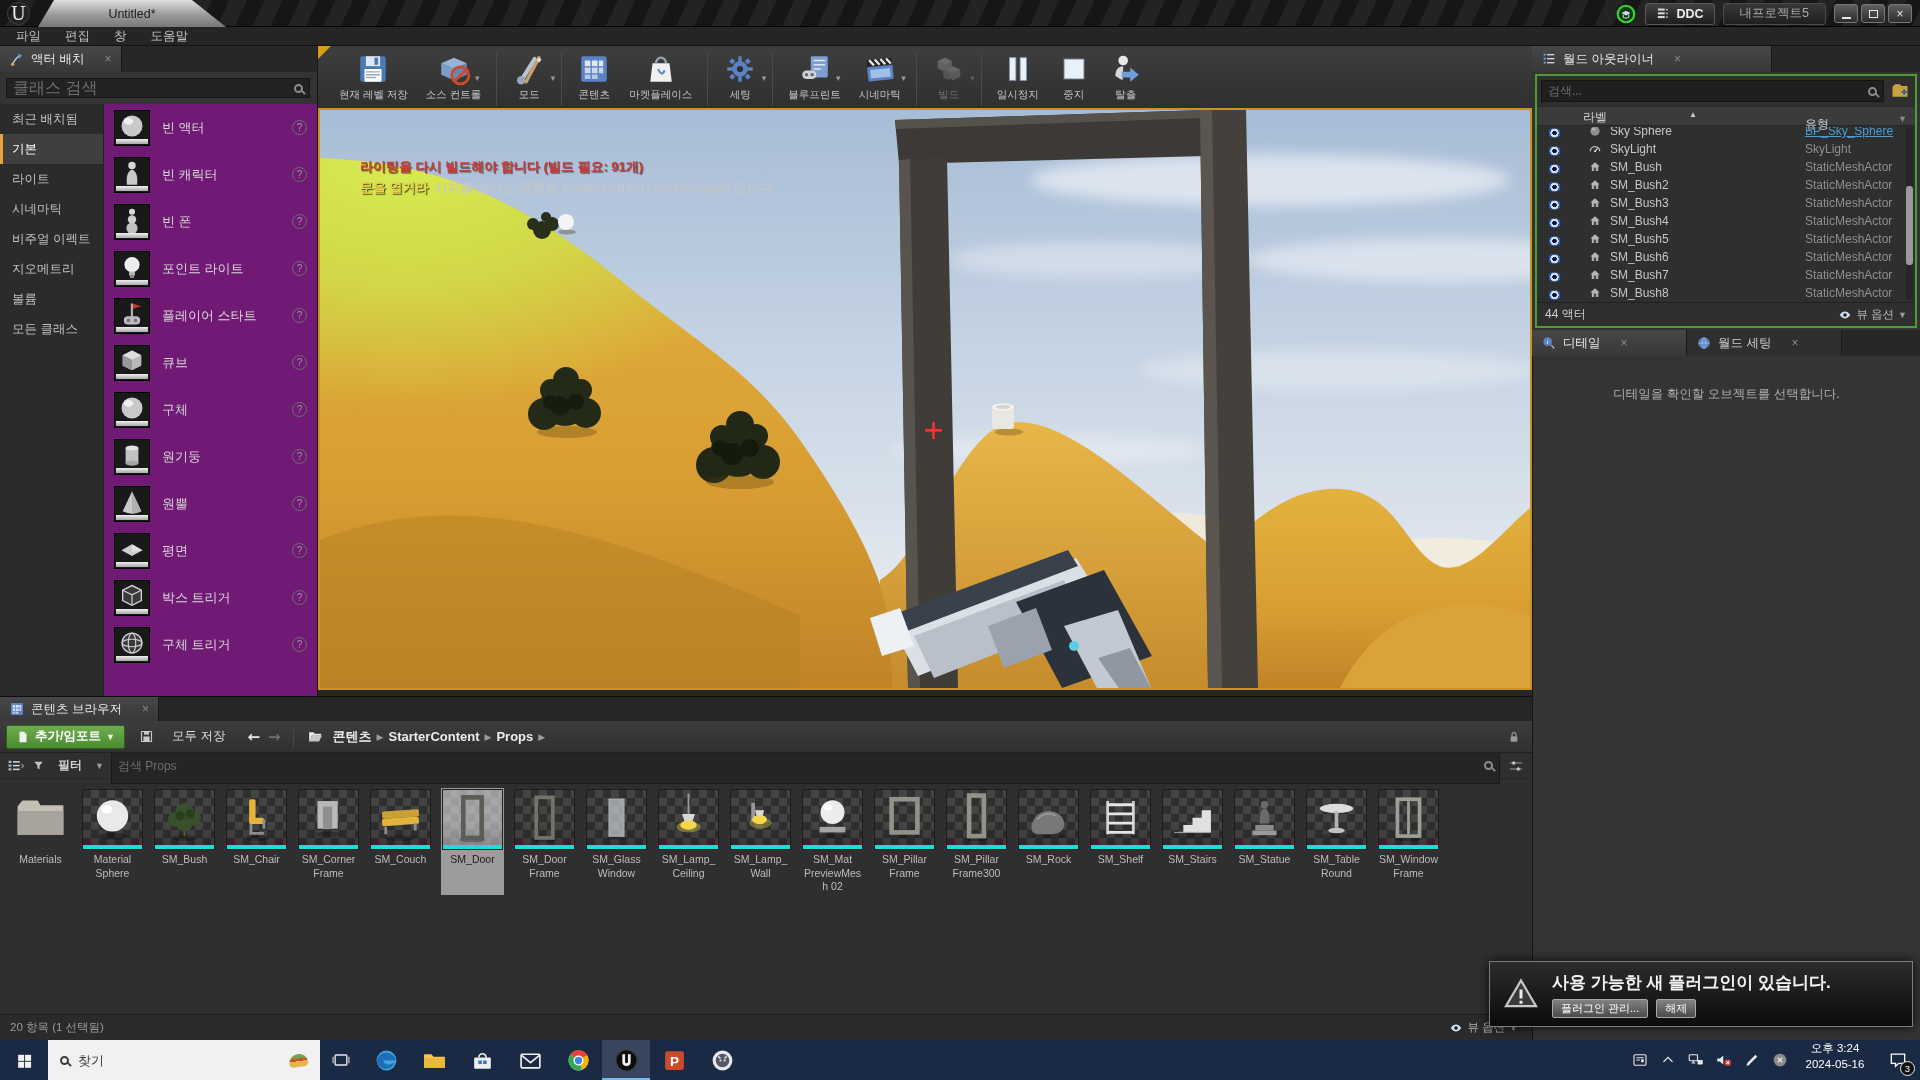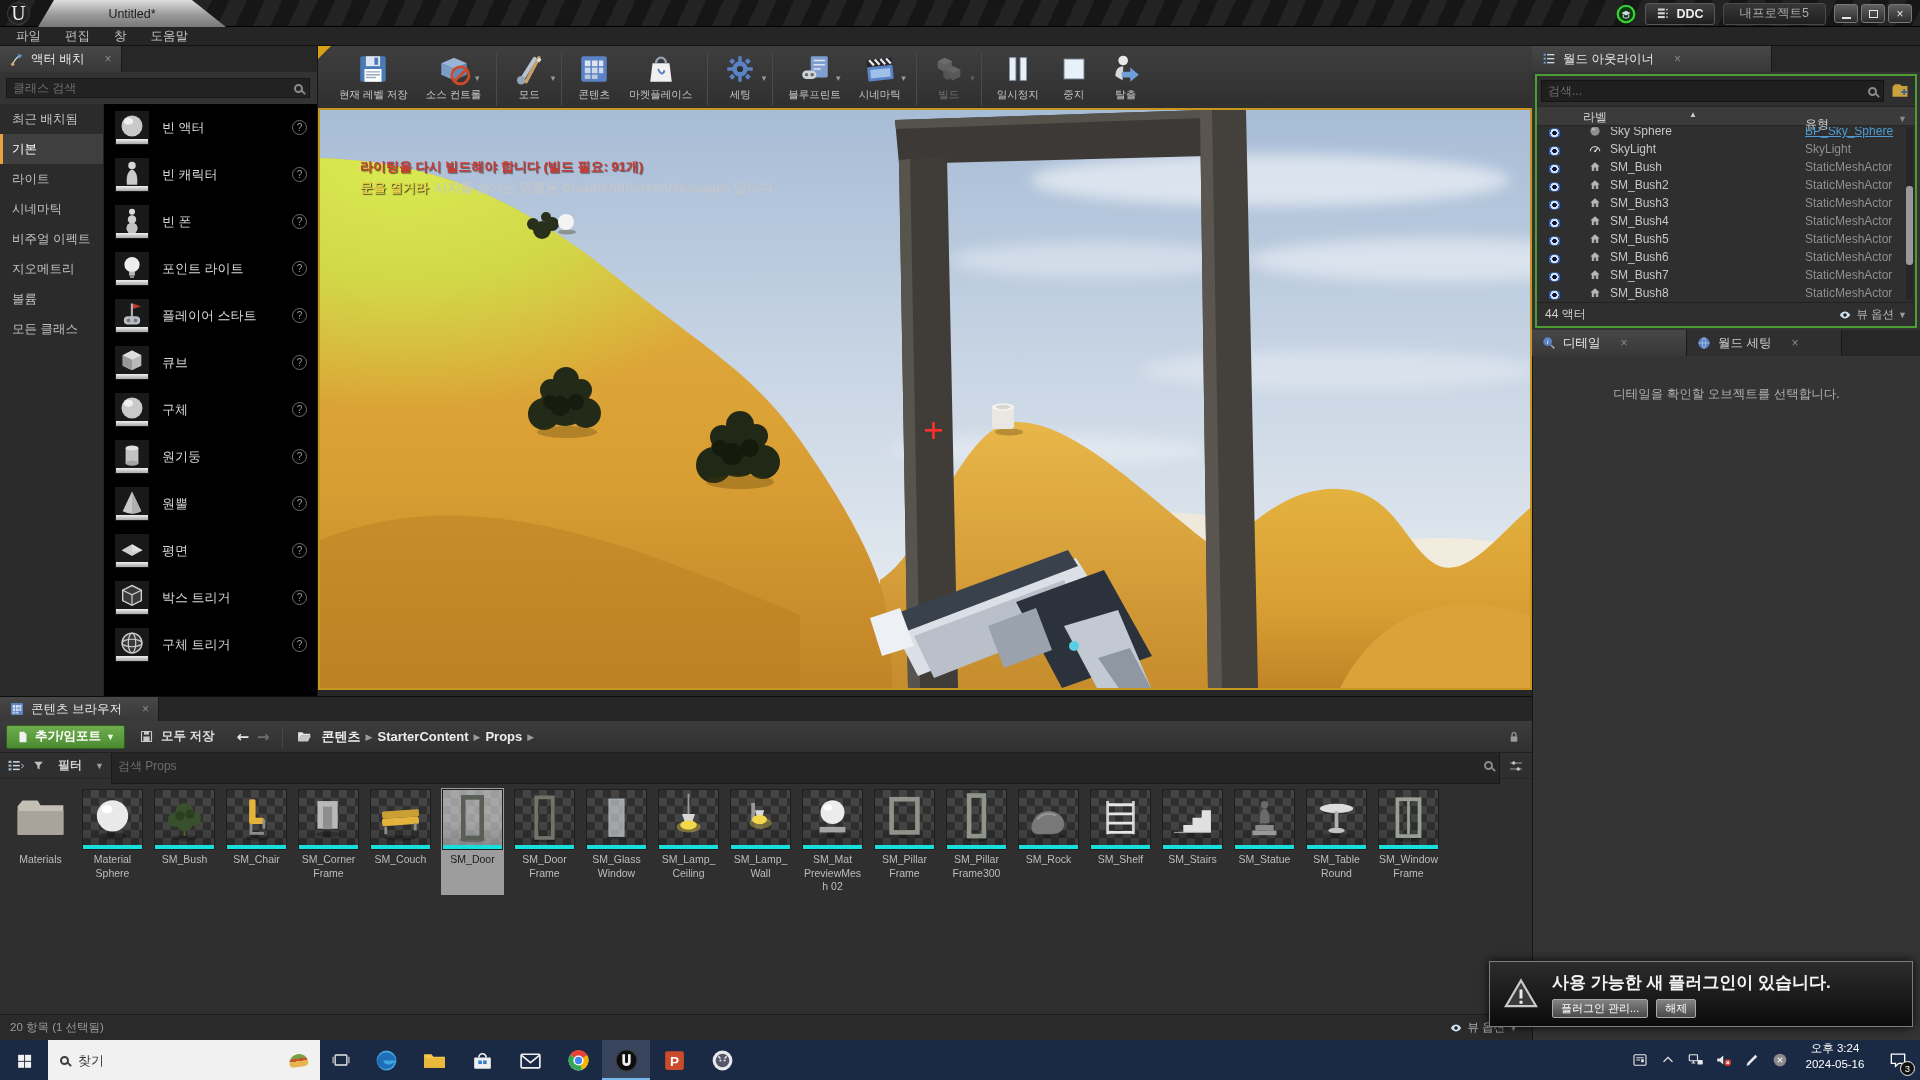--- a/index.html
+++ b/index.html
@@ -27,27 +27,27 @@
   .menubar{position:absolute;left:0;top:27px;width:100%;height:19px;background:#252525;border-bottom:1px solid #121212;display:flex;align-items:center;padding-left:4px;font-size:12.5px;color:#c2c2c2}
   .mitem{padding:0 12px}
 
   
   .place{position:absolute;left:0;top:46px;width:318px;height:650px;background:#333;border-right:1px solid #161616}
   .ptabs{height:26px;background:#272727;display:flex}
   .ptab{background:linear-gradient(#474747,#383838);display:flex;align-items:center;gap:6px;padding:0 9px;font-size:12.5px;color:#e6e6e6;border-right:1px solid #191919}
   .ptab .ic{width:16px;height:16px;flex:none}
   .tclose{color:#8a8a8a;font-size:12px;margin-left:14px}
   .psearch{position:absolute;left:6px;top:32px;width:304px;height:20px;background:#222;border:1px solid #181818;display:flex;align-items:center;padding:0 6px;gap:4px}
-  .psearch input{flex:1;background:none;border:none;outline:none;color:#c4b5fd;font-size:12px}
+  .psearch input{flex:1;background:none;border:none;outline:none;color:#c4b5fd;font-size:16px}
   .mag{width:9px;height:9px;border:2px solid #8a8a8a;border-radius:50%;position:relative;flex:none}
   .mag::after{content:'';position:absolute;width:6px;height:2px;background:#8a8a8a;transform:rotate(45deg);right:-5px;bottom:-2px}
   .pcats{position:absolute;left:0;top:58px;width:104px;bottom:0;background:#2b2b2b;border-right:1px solid #222}
   .cat{height:30px;line-height:30px;padding-left:9px;font-size:12.5px;color:#c2c2c2;border-left:3px solid transparent;white-space:nowrap}
   .cat.sel{background:#3f3f3f;border-left-color:var(--accent_orange,#e8a33d);color:#fff}
-  .pitems{position:absolute;left:104px;top:58px;right:0;bottom:0;overflow:hidden;background:#000000}
+  .pitems{position:absolute;left:104px;top:58px;right:0;bottom:0;overflow:hidden;background:#701a75}
   .prow{height:47px;display:flex;align-items:center;padding:0 10px;gap:12px}
   .pthumb{width:36px;height:36px;background:#191919;border:1px solid #000;position:relative;flex:none}
   .pthumb svg{position:absolute;left:2px;top:1px;width:30px;height:28px}
   .pthumb::after{content:'';position:absolute;left:1px;right:1px;bottom:1px;height:5px;background:linear-gradient(#f0f0f0,#a8a8a8)}
   .plabel{font-size:13px;color:#d8d8d8;flex:1;white-space:nowrap}
   .phelp{width:15px;height:15px;border:1px solid #6e6e6e;border-radius:50%;color:#9a9a9a;font-size:10px;display:flex;align-items:center;justify-content:center;flex:none}
 
   
   .mtb{position:absolute;left:318px;top:46px;width:1214px;height:64px;background:linear-gradient(#3e3e3e,#2f2f2f);border-bottom:1px solid #181818;display:flex;align-items:flex-start;padding:4px 4px 0 12px}
   .mtb::before{content:'';position:absolute;left:0;top:0;border-left:13px solid #d8a014;border-bottom:13px solid transparent}
@@ -103,21 +103,21 @@
   .dbody{position:absolute;left:1532px;top:356px;width:388px;height:684px;background:#343434;border-left:1px solid #161616}
   .dmsg{margin-top:30px;text-align:center;font-size:12.5px;color:#b0b0b0}
 
   
   .cb{position:absolute;left:0;top:696px;width:1532px;height:344px;background:#2f2f2f;border-top:1px solid #0e0e0e}
   .cbtabs{height:24px;background:#262626;display:flex}
   .cbbar{height:32px;background:linear-gradient(#3c3c3c,#303030);display:flex;align-items:center;padding:0 6px;gap:8px;border-bottom:1px solid #202020;position:relative}
   .addbtn{height:24px;background:linear-gradient(#6fae4e,#4c8a31);border:1px solid #2e5e1d;border-radius:2px;display:flex;align-items:center;gap:5px;padding:0 9px;color:#fff;font-weight:bold;font-size:12.5px}
   .addbtn .ic{width:14px;height:14px}
   .acar{font-size:9px;color:#e8ffe0}
-  .saveall{display:flex;align-items:center;gap:7px;font-size:12.5px;color:#dcdcdc;margin-left:6px;font-weight:bold}
+  .saveall{display:flex;align-items:center;gap:18px;font-size:12.5px;color:#dcdcdc;margin-left:6px;font-weight:normal}
   .saveall .ic{width:15px;height:15px}
   .nav{font-size:15px;font-weight:bold;font-family:"DejaVu Sans",sans-serif}
   .nback{color:#e8e8e8;margin-left:14px}
   .nfwd{color:#6f6f6f}
   .vsep{width:1px;height:22px;background:#222;border-right:1px solid #484848;margin:0 4px}
   .cbbar .fold{width:19px;height:17px}
   .crumb{font-size:13px;font-weight:bold;color:#ededed}
   .csep{font-size:9px;color:#9a9a9a;margin:0 5px}
   .cblock{position:absolute;right:10px;width:16px;height:16px}
   .cbfilter{height:26px;display:flex;align-items:center;gap:7px;padding:0 7px;background:#2f2f2f;border-bottom:1px solid #272727}

